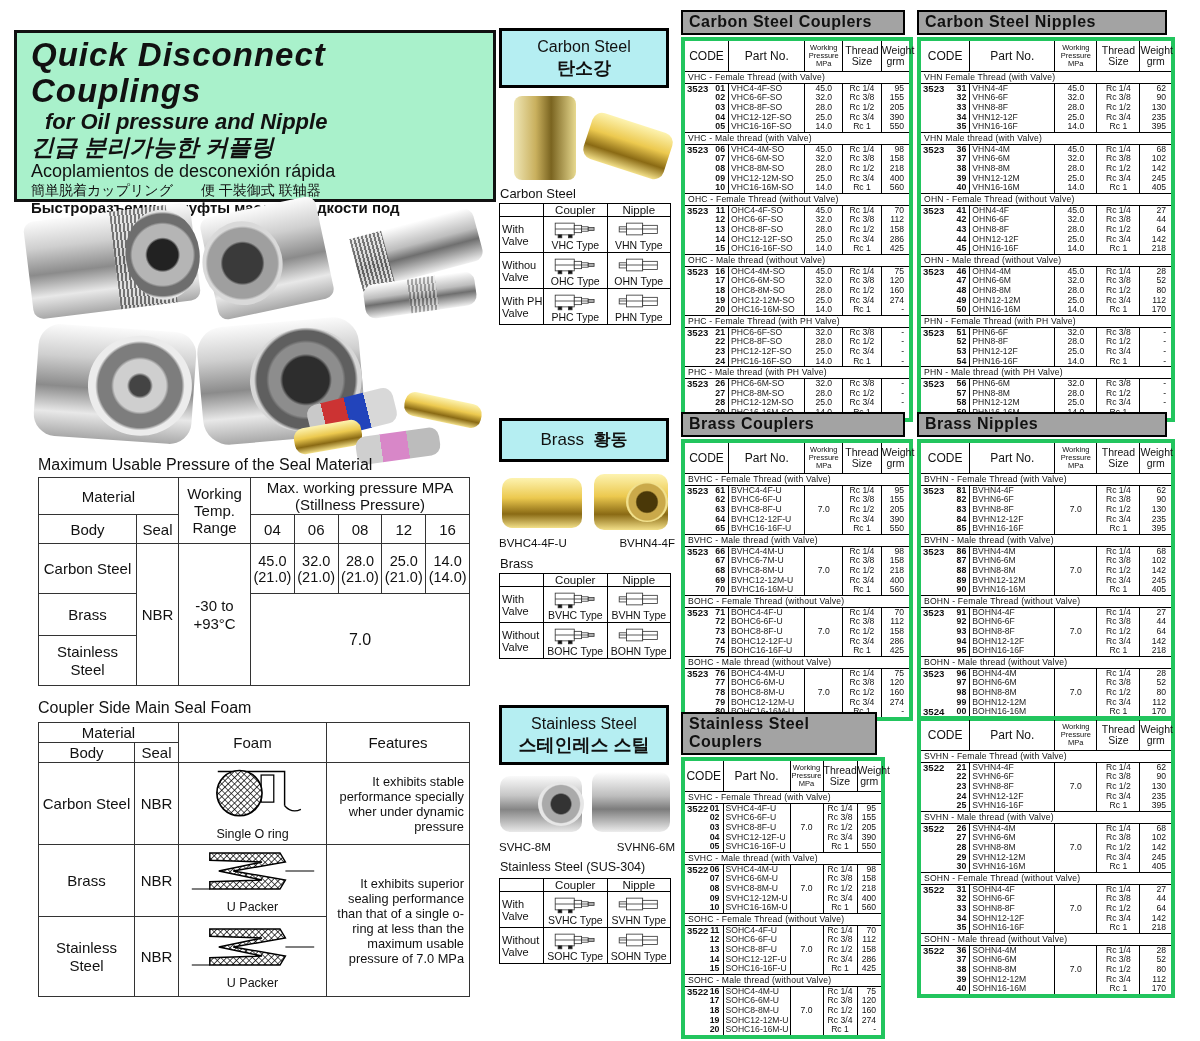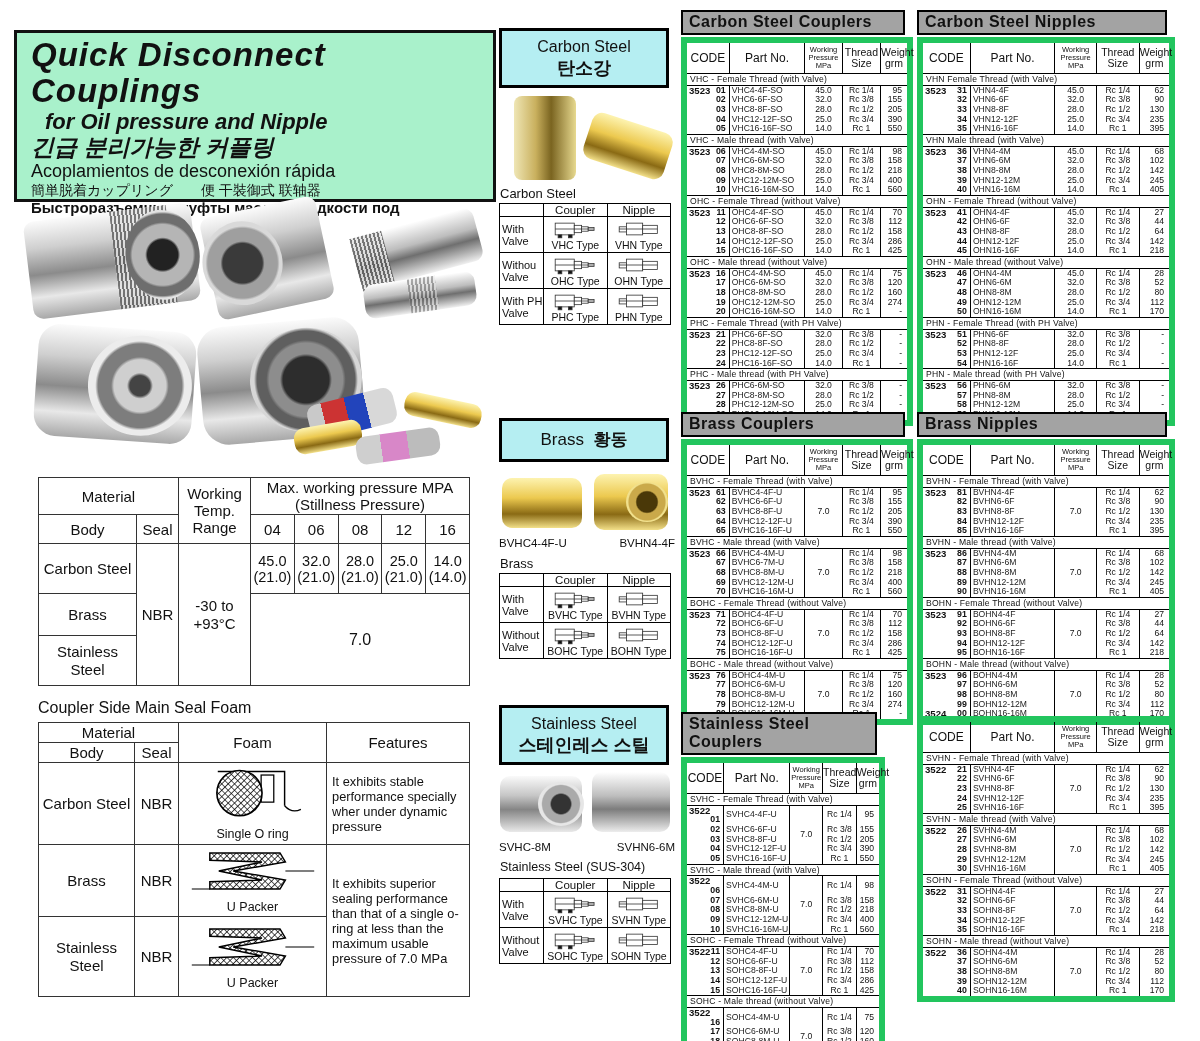--- a/index.html
+++ b/index.html
@@ -30,21 +30,21 @@
   #mup-table .hd{font-size:15px;line-height:17px;}
   #mup-table .sz{font-size:15px;height:26px;}
   #mup-table .bodyc{font-size:15px;line-height:18px;}
   #mup-table .val{font-size:14.5px;line-height:16px;}
   #mup-table .big{font-size:16px;}
   
   #foam-table{position:absolute;left:38px;top:722px;width:432px;border-collapse:collapse;table-layout:fixed;}
   #foam-table th,#foam-table td{border:1.6px solid #333;font-weight:normal;text-align:center;padding:1px 2px;}
   #foam-table .hd{font-size:15px;}
   #foam-table .bodyc{font-size:15px;line-height:18px;}
-  #foam-table .feat{font-size:12.8px;text-align:left;line-height:15px;padding:3px 5px;}
+  #foam-table .feat{font-size:12.8px;text-align:right;line-height:15px;padding:3px 5px;}
   .foamlabel{font-size:12.5px;margin-top:1px;}
   
   .mat-box{position:absolute;background:#b5eef2;border:3px solid #000;text-align:center;
     display:flex;flex-direction:column;justify-content:center;}
   .mat-box .en{font-size:16px;line-height:20px;}
   .mat-box .ko{font-size:18px;font-weight:bold;line-height:22px;}
   .caption{position:absolute;font-size:13px;}
   .plabels{position:absolute;width:176px;display:flex;justify-content:space-between;font-size:11.5px;}
   .ttable{border-collapse:collapse;width:100%;table-layout:fixed;}
   .ttable th{font-size:11.5px;font-weight:normal;border:1px solid #000;border-top:1.6px solid #000;border-bottom:1.3px solid #000;padding:0;}
@@ -53,21 +53,21 @@
   .tt-label{font-size:11px;line-height:12px;text-align:left !important;padding-left:2px !important;}
   .tt-name{font-size:10.5px;line-height:11px;}
   .cg{display:block;margin:0 auto;width:52px;height:22px;}
   .cg *{stroke:#333;fill:#fff;stroke-width:1.1;}
   .cg .fl{fill:#111;}
   .typewrap{position:absolute;}
   
   .pblock{position:absolute;}
   .tb-title{background:#a3a3a3;border:2px solid #000;font-size:16px;font-weight:bold;
     padding:1px 8px 2px 6px;margin-bottom:2px;width:calc(100% - 26px);letter-spacing:.5px;}
-  .ptable{width:100%;border-collapse:collapse;table-layout:fixed;border:6px solid #22c55e;}
+  .ptable{width:100%;border-collapse:collapse;table-layout:fixed;border:4px solid #22c55e;}
   .phead th{font-weight:normal;border-bottom:1.6px solid #000;border-right:1px solid #000;vertical-align:middle;padding:0;}
   .phead .h0,.phead .h1{font-size:12px;}
   .phead .h2{font-size:7.5px;line-height:8px;}
   .phead .h3{font-size:10.5px;line-height:11px;}
   .phead .h4{font-size:10.5px;line-height:11px;}
   .phead th{height:30px;}
   .psec td{font-size:8.6px;line-height:10.5px;padding:0 0 0 3px;border-top:1.8px solid #000;border-bottom:1.4px solid #000;letter-spacing:.2px;white-space:nowrap;overflow:hidden;}
   .prow td{font-size:8.6px;line-height:9.7px;padding:0 2px;border-right:1px solid #000;white-space:nowrap;overflow:hidden;}
   .tcode{overflow:hidden;}
   .tcode .pf{float:left;font-weight:bold;font-size:9.6px;}
@@ -119,20 +119,21 @@
     </div>
     <div class="cyl silver" style="left:188px;top:122px;width:162px;height:118px;transform:rotate(-5deg);border-radius:26px">
       <div class="face" style="right:0;top:8px;width:112px;height:104px;background:radial-gradient(circle,#2d2d2d 0 30%,#8d8d8d 34% 48%,#5f5f5f 52% 64%,#d7d7d7 68%)"></div>
     </div>
     <div class="cyl" style="left:296px;top:196px;width:88px;height:36px;transform:rotate(-14deg);background:linear-gradient(90deg,#c9c9c9 0 18%,#c33 18% 45%,#2244bb 45% 68%,#d8d8d8 68%)"></div>
     <div class="cyl gold" style="left:282px;top:224px;width:68px;height:26px;transform:rotate(-10deg)"></div>
     <div class="cyl" style="left:344px;top:232px;width:84px;height:28px;transform:rotate(-8deg);background:linear-gradient(90deg,#cfcfcf 0 30%,#d887c8 30% 62%,#bcbcbc 62%)"></div>
     <div class="cyl gold" style="left:392px;top:198px;width:78px;height:24px;transform:rotate(12deg)"></div>
   </div>
 
+  <div class="lheading" style="left:38px;top:456px">Maximum Usable Pressure of the Seal Material</div>
   <table id="mup-table">
     <colgroup>
         <col style="width:98px">
         <col style="width:42px">
         <col style="width:72px">
         <col>
         <col>
         <col>
         <col>
         <col>

